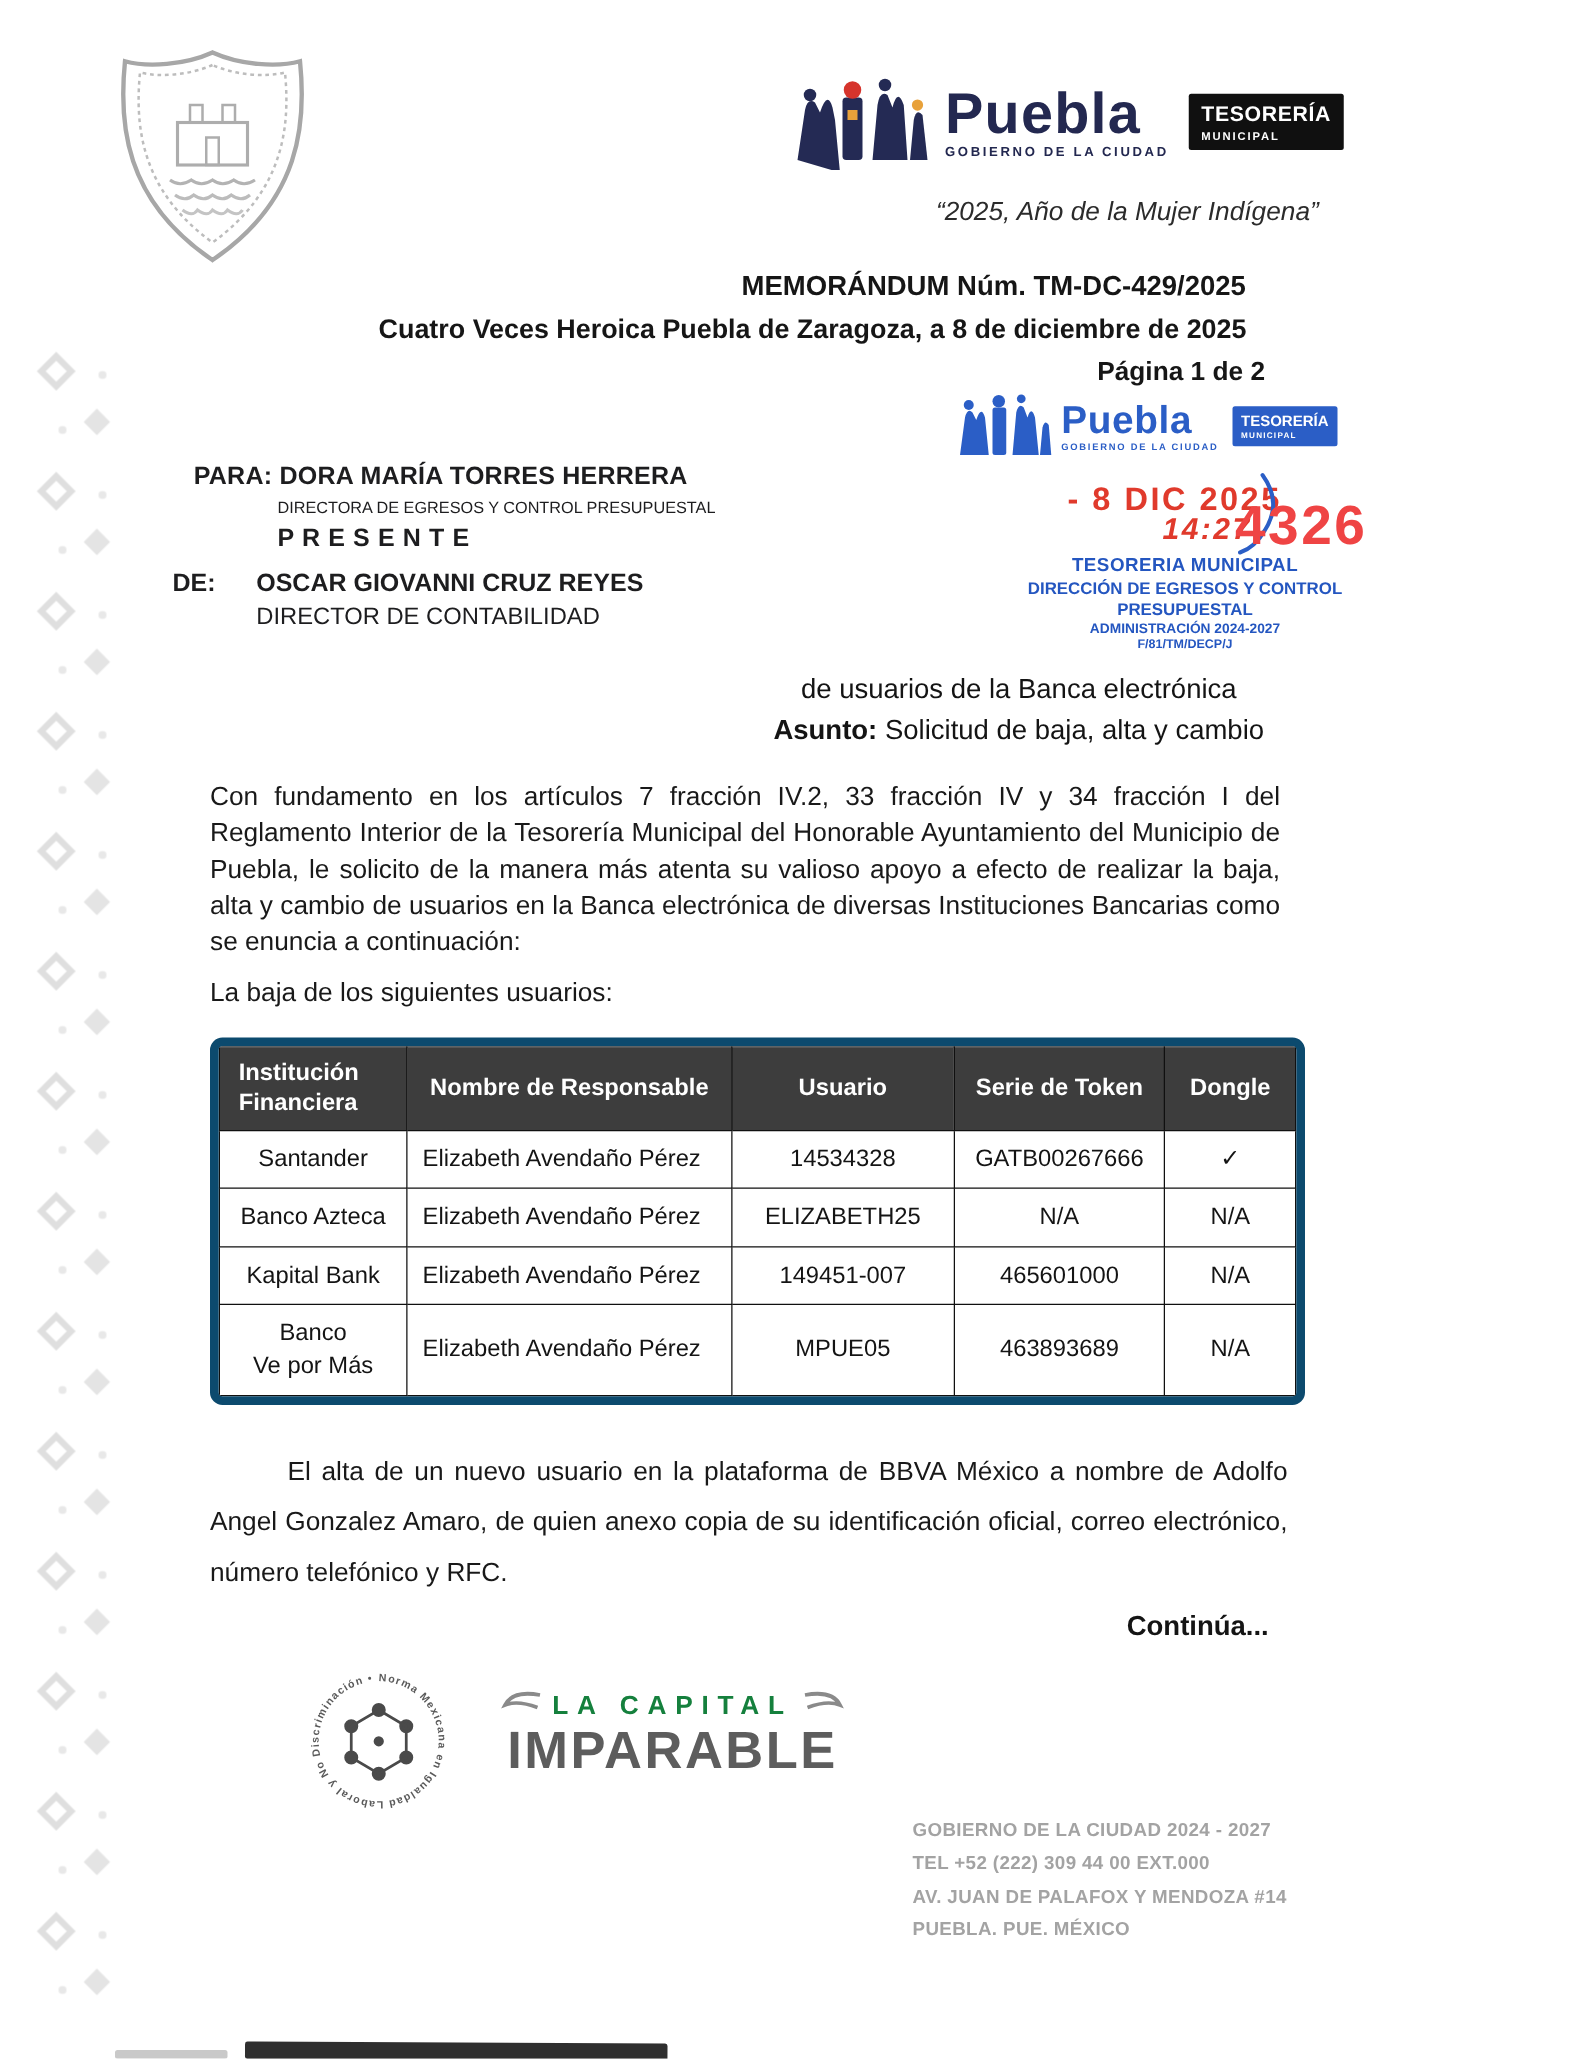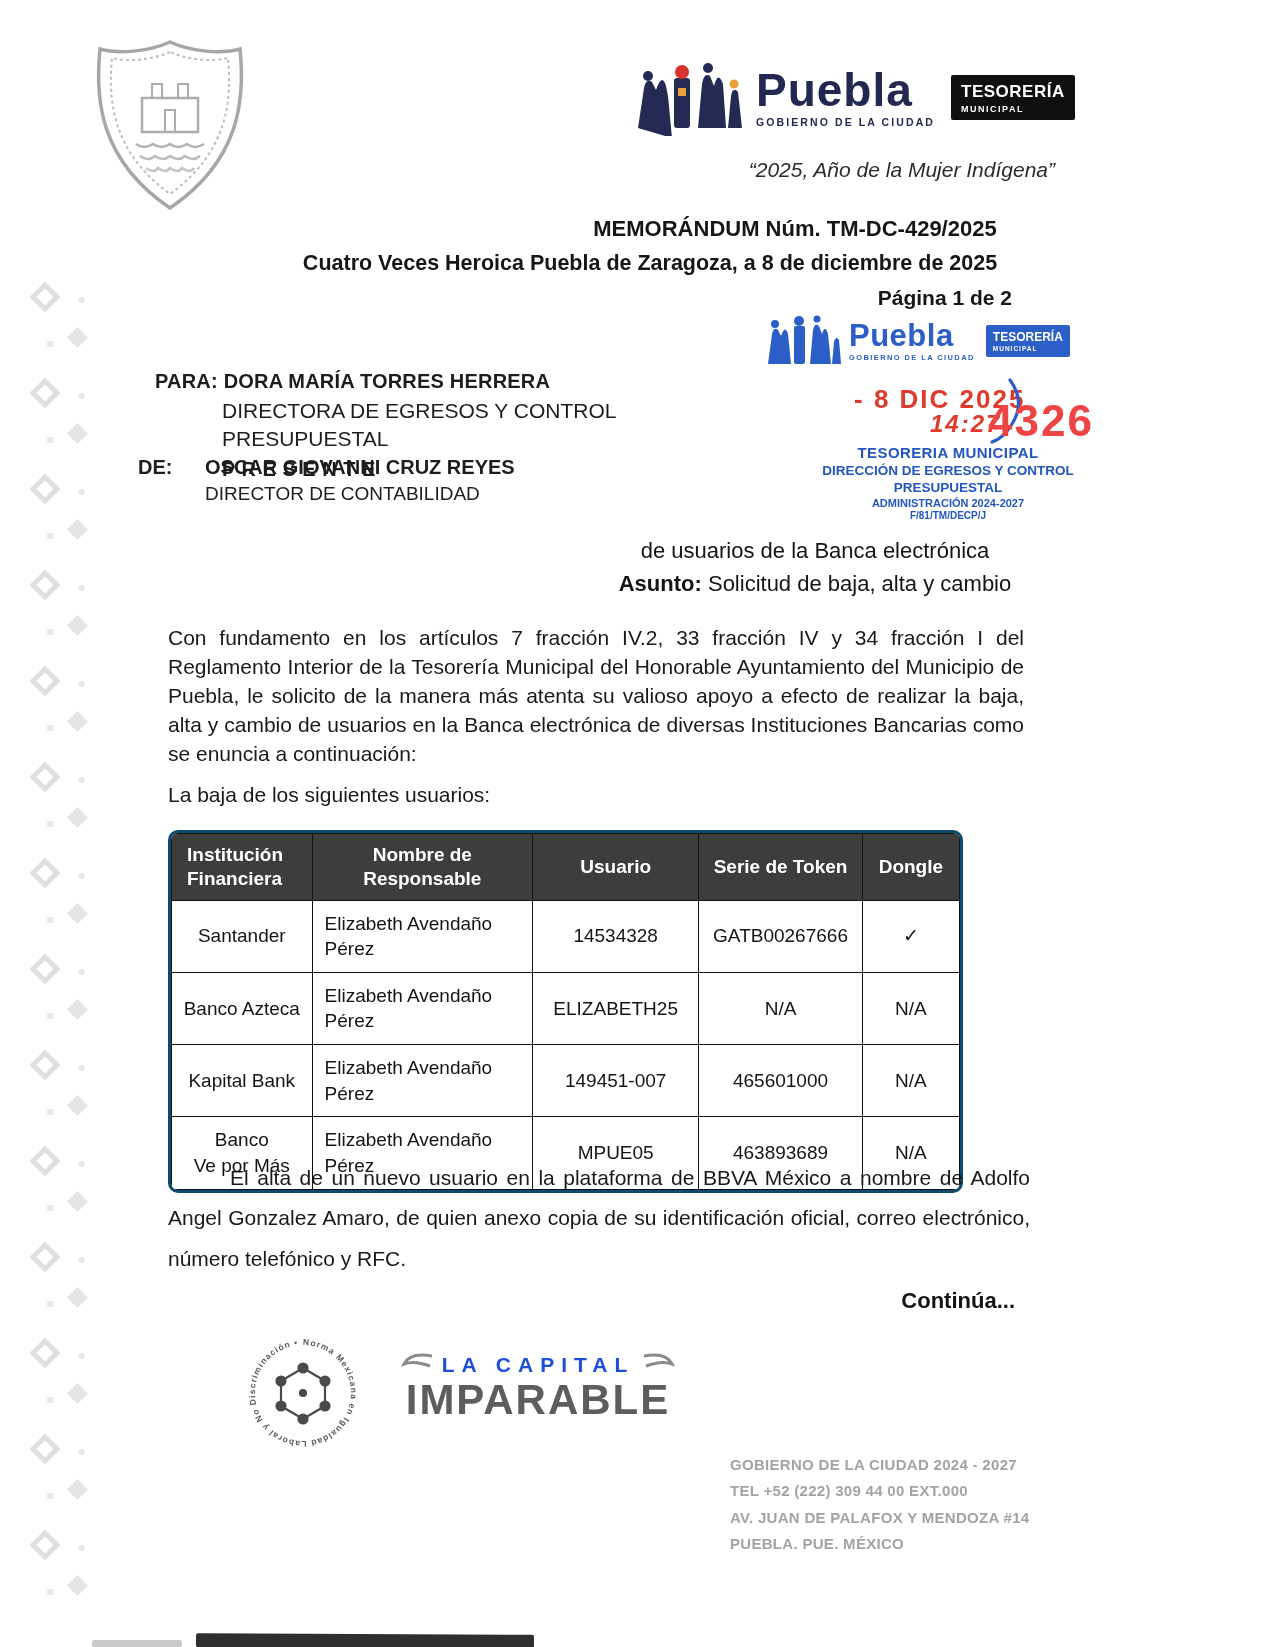--- a/index.html
+++ b/index.html
@@ -25,21 +25,21 @@
 
   .slogan { position:absolute; top:158px; right:212px; font-size:21px; font-style:italic; color:#2b2b2b; }
 
   .memo-line { position:absolute; top:216px; left:560px; width:470px; text-align:center; font-size:22px; font-weight:800; color:#161616; }
   .date-line { position:absolute; top:251px; left:270px; width:760px; text-align:center; font-size:21.5px; font-weight:800; color:#161616; }
   .page-line { position:absolute; top:286px; right:255px; font-size:21px; font-weight:800; color:#161616; }
 
   .para-block { position:absolute; left:155px; top:368px; width:620px; font-size:20px; line-height:1.32; }
   .para-line1 { font-weight:800; letter-spacing:.2px; }
   .para-ind { margin-left:67px; }
-  .para-title { font-size:21px; font-weight:400; margin-top:3px; }
+  .para-title { font-size:13px; font-weight:400; margin-top:3px; }
   .para-presente { font-weight:800; margin-top:3px; letter-spacing:.5px; }
 
   .de-block { position:absolute; left:138px; top:456px; width:620px; font-size:20px; display:flex; }
   .de-label { font-weight:800; width:67px; flex:0 0 auto; }
   .de-name { font-weight:800; }
   .de-title { font-weight:400; font-size:19px; margin-top:4px; }
 
   
   .stamp { position:absolute; left:762px; top:312px; width:372px; }
   .stamp-logo { display:flex; align-items:center; gap:7px; }
@@ -61,39 +61,39 @@
   .st-l3 { font-size:13.5px; font-weight:700; }
   .st-l4 { font-size:11px; font-weight:700; }
   .st-l5 { font-size:10px; font-weight:700; }
 
   .asunto { position:absolute; top:534px; left:580px; width:470px; text-align:center; font-size:22px; line-height:1.5; color:#141414; }
   .asunto b { font-weight:800; }
 
   .p1 { position:absolute; left:168px; top:624px; width:856px; font-size:21px; line-height:1.38; text-align:justify; color:#191919; }
   .p2 { position:absolute; left:168px; top:783px; font-size:21px; color:#191919; }
 
-  .tbl-wrap { position:absolute; left:168px; top:830px; width:795px; border:3px solid #0c4a6e; border-radius:10px; overflow:hidden; }
+  .tbl-wrap { position:absolute; left:168px; top:830px; width:876px; border:7px solid #0c4a6e; border-radius:10px; overflow:hidden; }
   table { width:100%; border-collapse:collapse; font-size:19px; color:#141414; }
   th { background:#3d3d3d; color:#ffffff; font-weight:700; padding:9px 8px; border:1.5px solid #101010; line-height:1.25; }
   td { border:1.5px solid #101010; padding:10px 8px; text-align:center; line-height:1.35; }
   th.h-inst { text-align:left; padding-left:15px; width:152px; }
   th.h-resp { width:268px; }
   th.h-user { width:180px; }
   th.h-tok  { width:170px; }
   th.h-don  { width:106px; }
   td.c-resp { text-align:left; padding-left:12px; }
   .pre { white-space:pre-line; }
 
   .p3 { position:absolute; left:168px; top:1158px; width:862px; font-size:21px; line-height:1.92; text-align:justify; color:#191919; text-indent:62px; }
   .continua { position:absolute; top:1288px; right:252px; font-size:22px; font-weight:800; color:#141414; }
 
   .nmx { position:absolute; left:242px; top:1332px; width:122px; height:122px; }
   .capital { position:absolute; left:388px; top:1352px; width:300px; text-align:center; color:#6e6e6e; }
   .capital-top { display:flex; align-items:center; justify-content:center; gap:8px; }
-  .capital-la { font-size:21px; font-weight:800; letter-spacing:7px; color:#1d4ed8;text-align:center; }
+  .capital-la { font-size:21px; font-weight:800; letter-spacing:7px; color:#15803d;text-align:center; }
   .capital-imp { font-size:42px; font-weight:800; letter-spacing:2px; color:#5d5d5d; margin-top:-2px; }
   .swash { width:34px; height:26px; }
 
   .footer-addr { position:absolute; left:730px; top:1452px; width:330px; color:#a3a3a3; font-size:15px; font-weight:700; line-height:1.75; letter-spacing:.3px; }
 
   .bottom-strip { position:absolute; left:196px; top:1634px; width:338px; height:14px; background:#2f2f2f; transform:rotate(.3deg); border-radius:2px; }
   .bottom-strip2 { position:absolute; left:92px; top:1640px; width:90px; height:7px; background:#c9c9c9; border-radius:2px; }
 </style>
 </head>
 <body>

